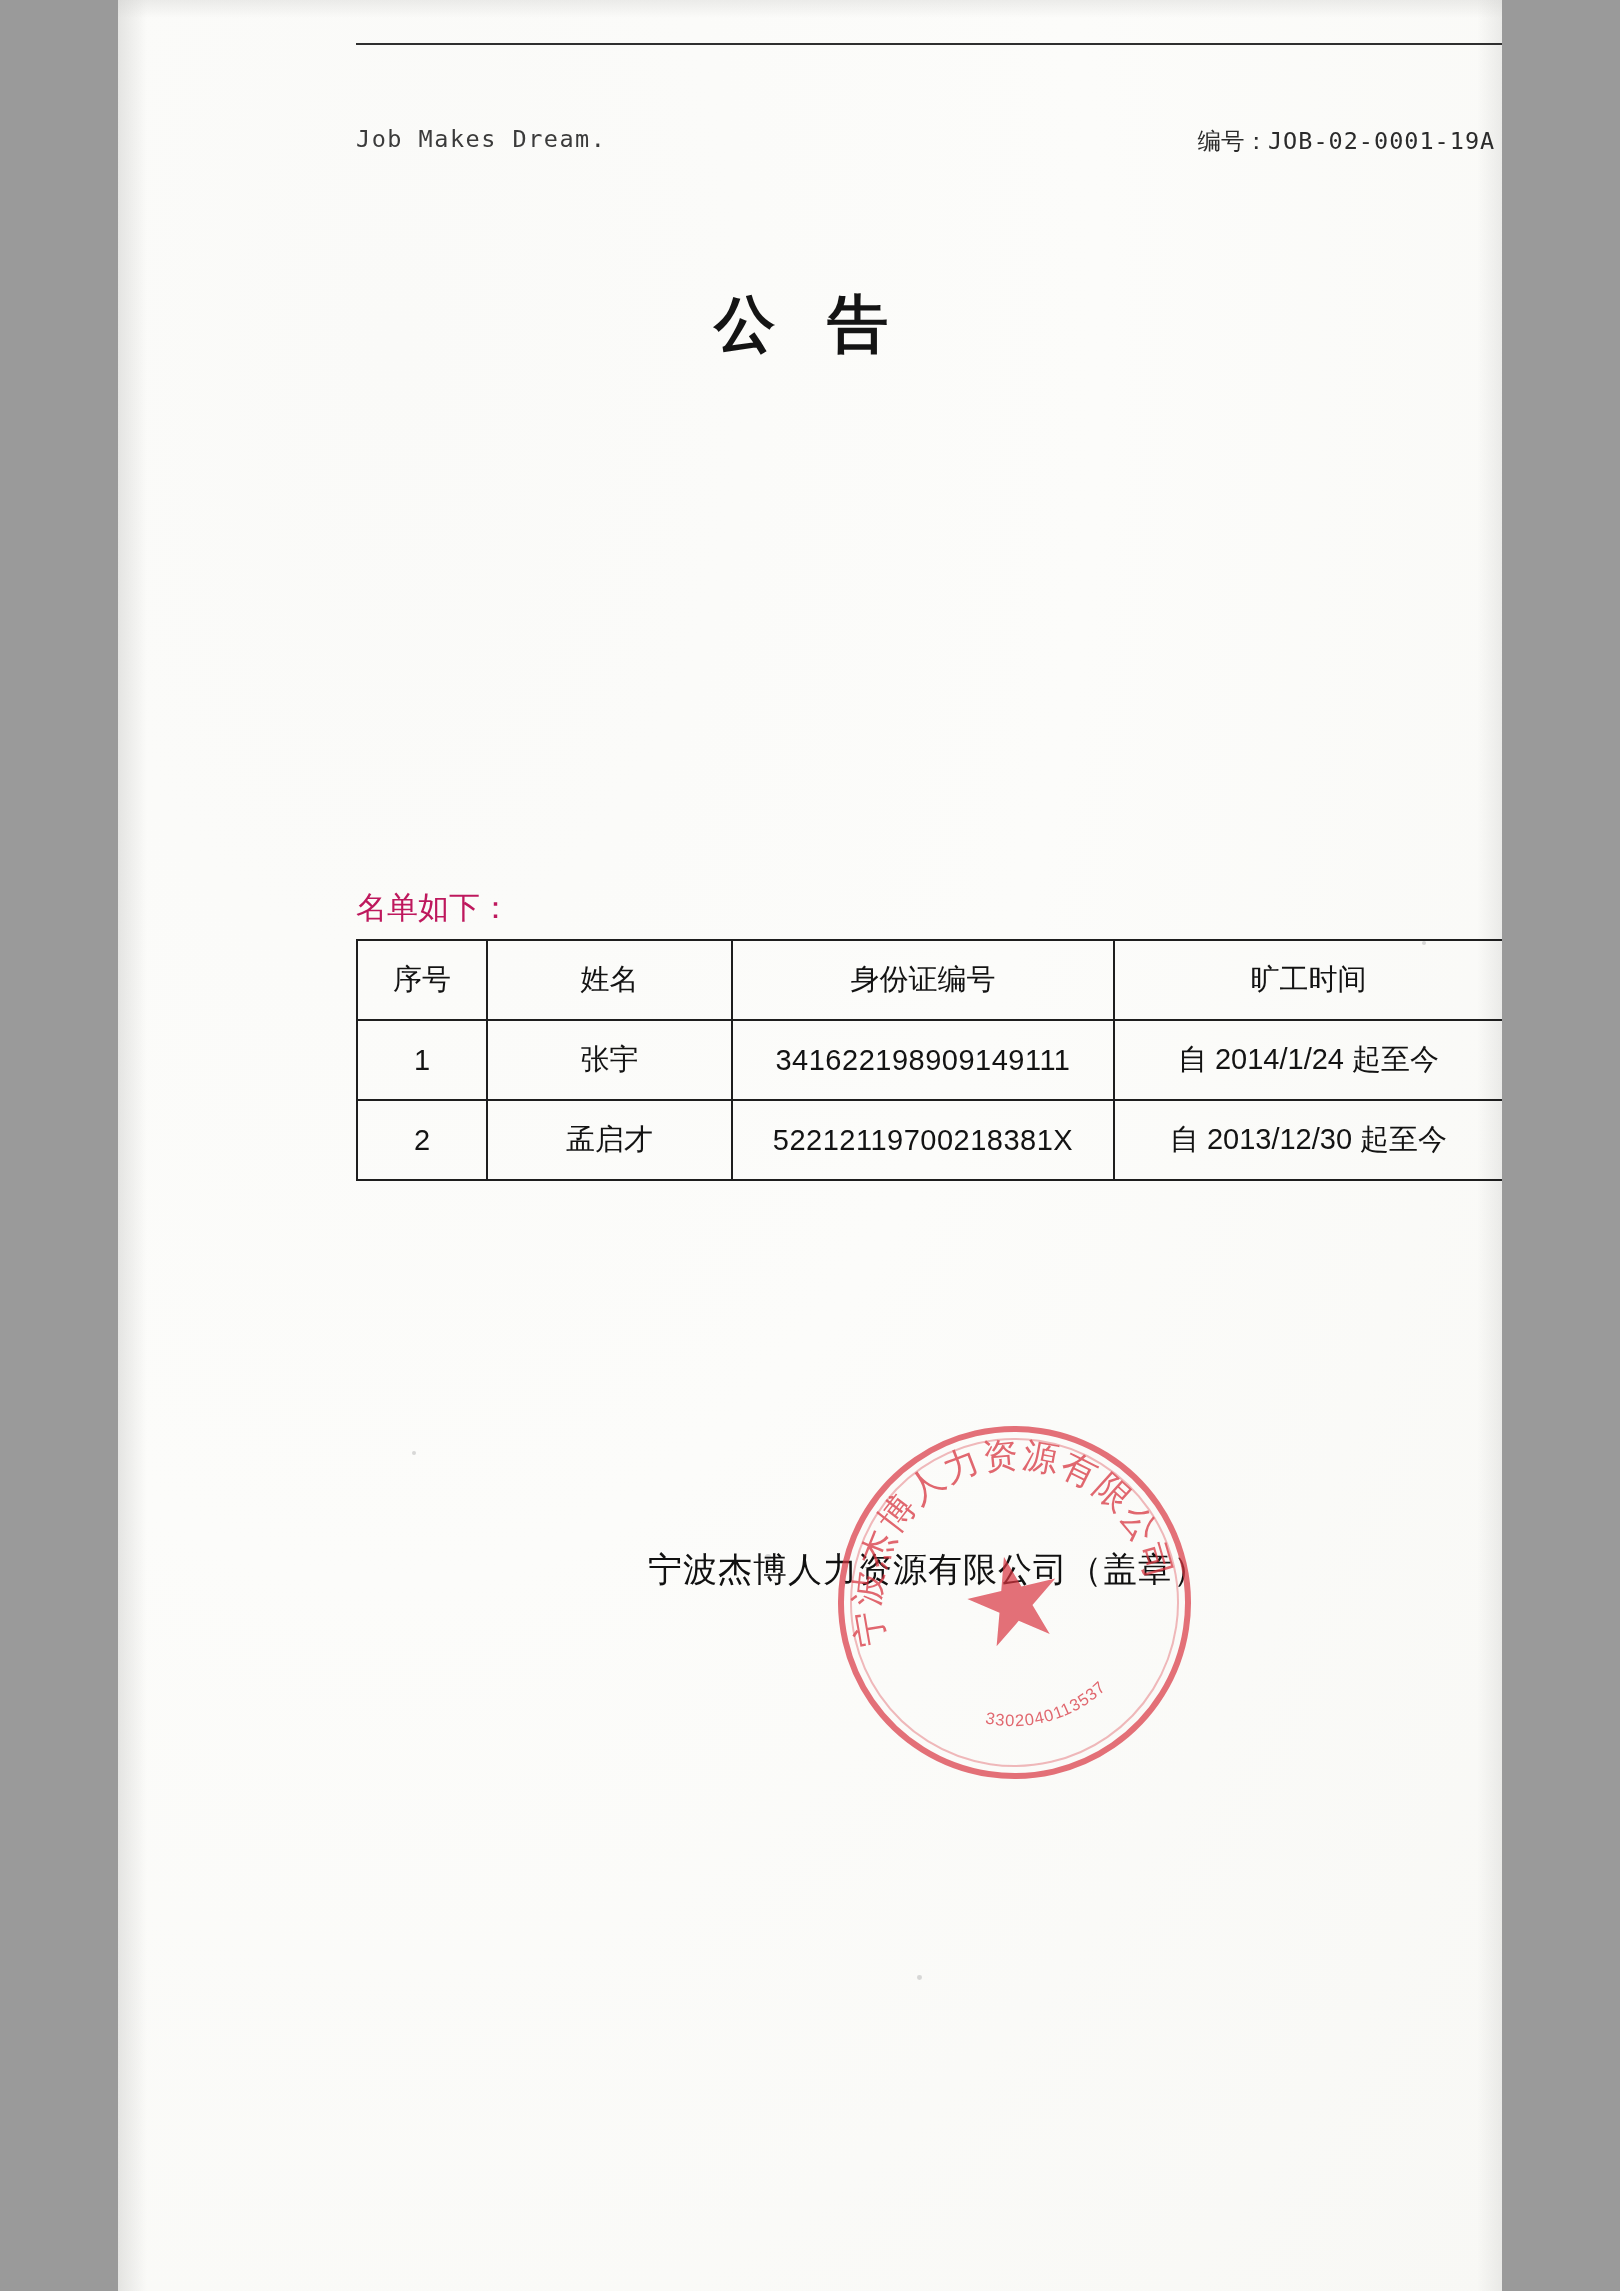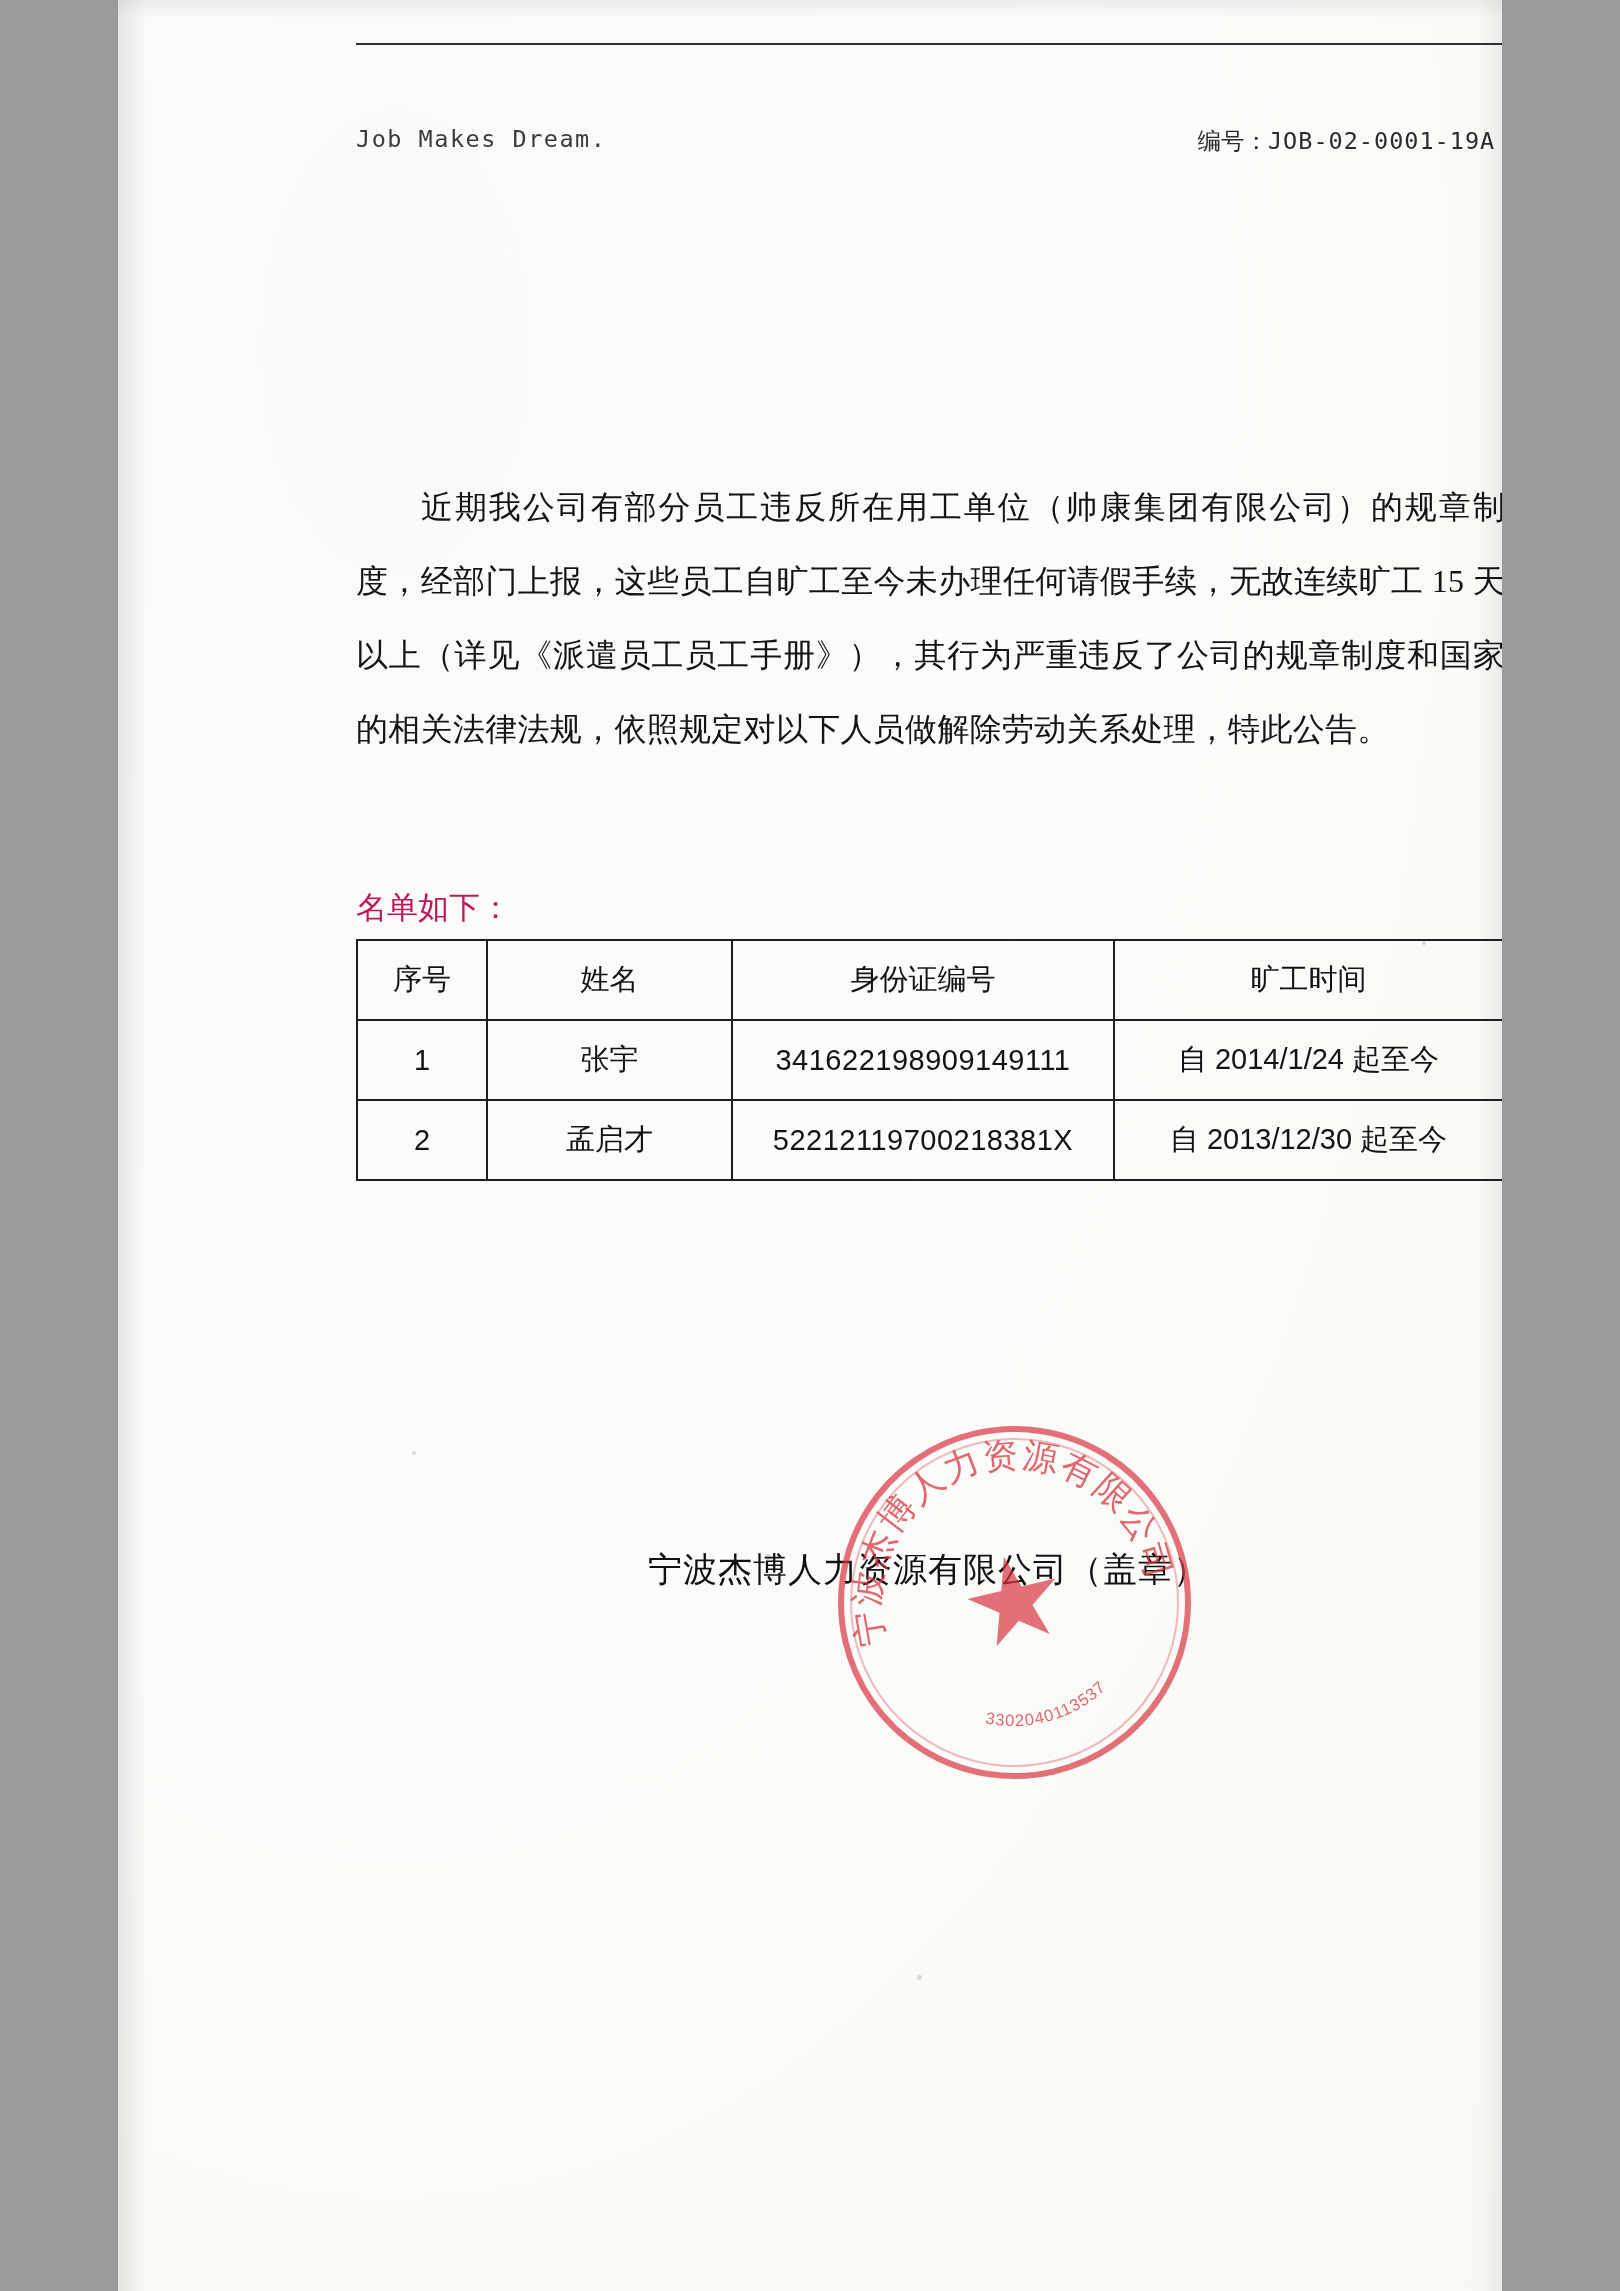--- a/index.html
+++ b/index.html
@@ -260,24 +260,22 @@
   <div class="speck" style="left:294px; top:1451px; width:3.9px; height:3.9px;"></div>
 
   <div class="header">
     <div class="header-left">Job Makes Dream.</div>
     <div class="header-right">
       <span class="label">编号：</span><span>JOB-02-0001-19A</span>
     </div>
   </div>
   <div class="header-rule"></div>
 
-
-  <div class="body-text">
-    <p class="indent">近期我公司有部分员工违反所在用工单位（帅康集团有限公司）的规章制度，经部门上报，这些员工自旷工至今未办理任何请假手续，无故连续旷工 15 天以上（详见《派遣员工员工手册》），其行为严重违反了公司的规章制度和国家的相关法律法规，依照规定对以下人员做解除劳动关系处理，特此公告。</p>
-  </div>
+  <div class="doc-title">公 告</div>
+
 
   <div class="list-label">名单如下：</div>
 
   <div class="table-wrap">
     <table class="name-table">
       <colgroup>
         <col class="col-idx">
           <col class="col-name">
           <col class="col-id">
           <col class="col-time">

